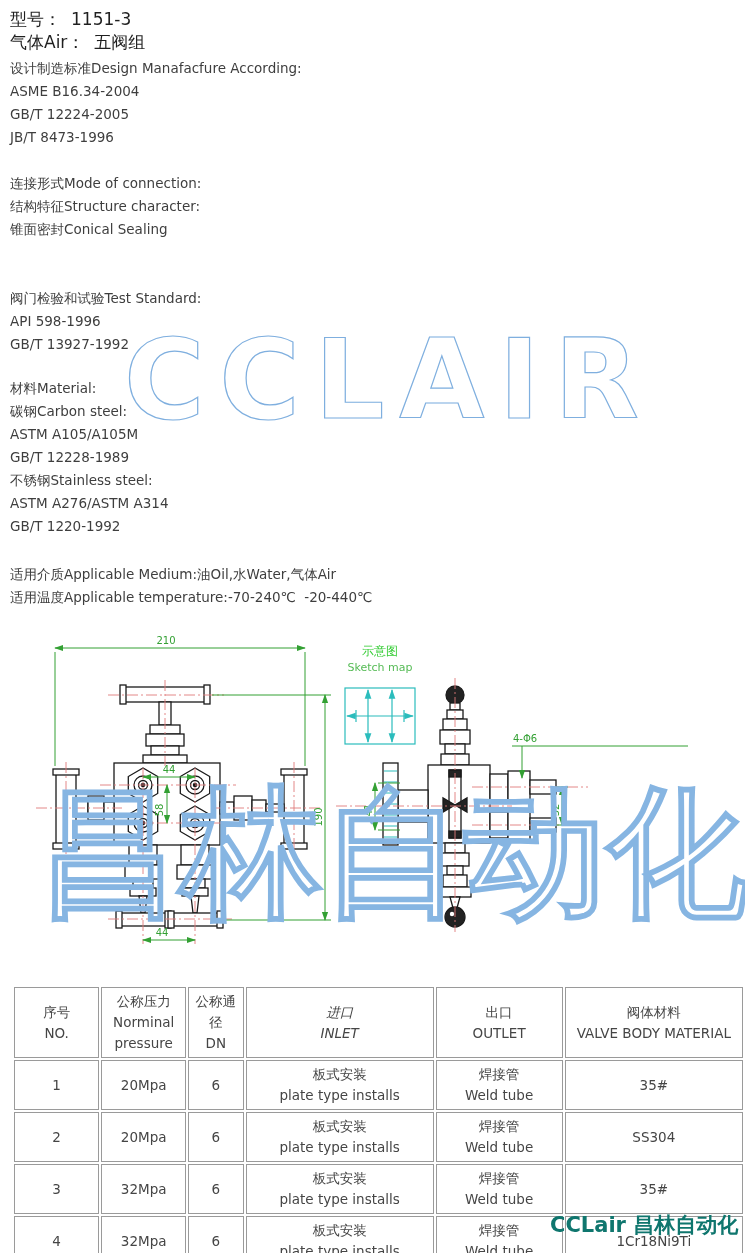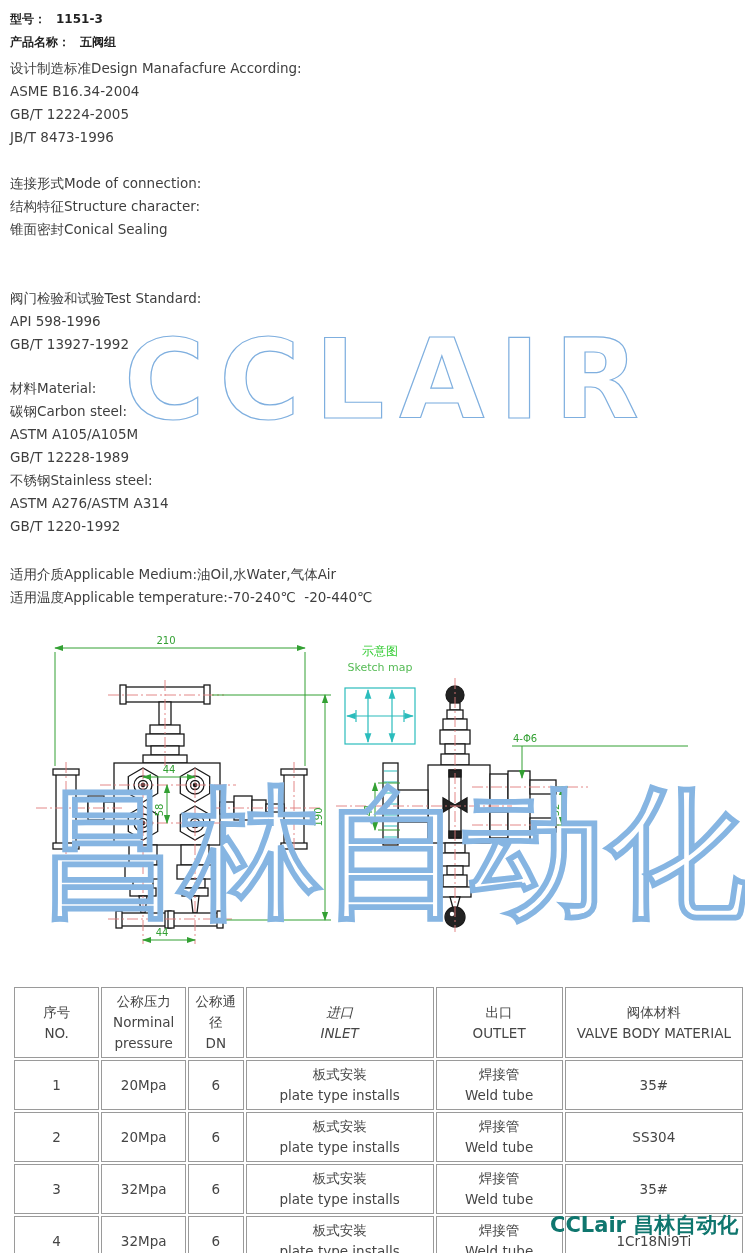--- a/index.html
+++ b/index.html
@@ -1,20 +1,20 @@
 <!DOCTYPE html>
 <html><head>
 <meta charset="utf-8">
 <style>
   * { margin:0; padding:0; box-sizing:border-box; }
   html,body { width:745px; height:1253px; background:#ffffff; overflow:hidden; position:relative;
     font-family:"DejaVu Sans","Liberation Sans",sans-serif; }
   .sec { position:absolute; left:10px; }
   .line { height:23px; line-height:23px; font-size:13.5px; color:#3e3e3e; white-space:pre; }
-  .line.bold { font-weight:bold; color:#1f1f1f; font-size:12px; }
+  .line.bold { font-weight:normal; color:#1f1f1f; font-size:17px; }
   .val { margin-left:10px; }
   
   #wm-upper { position:absolute; left:122px; top:320px; pointer-events:none; }
   #wm-corner { position:absolute; left:550px; top:1211px; font-size:21px; font-weight:bold;
     color:#0f766e; z-index:30; white-space:pre; }
   
   #drawing { position:absolute; left:0; top:630px; }
   
   #spec-table-wrap { position:absolute; left:12px; top:985px; }
   table.spec { border-collapse:separate; border-spacing:2px; }
@@ -23,21 +23,21 @@
   table.spec tr.hdr td { height:62px; }
   table.spec tr.data td { height:46px; }
   .c-no{width:90px;} .c-pr{width:86px;} .c-dn{width:58px;} .c-in{width:200px;font-style:italic;}
   .c-out{width:133px;} .c-mat{width:187px;}
 </style>
 </head>
 <body>
 
 <div class="sec" style="top:8px">
   <div class="line bold"><span>型号：</span><span class="val">1151-3</span></div>
-  <div class="line bold"><span>产品名称：</span><span class="val">五阀组</span></div>
+  <div class="line bold"><span>气体Air：</span><span class="val">五阀组</span></div>
 </div>
 
 <div class="sec" style="top:57px">
   <div class="line">设计制造标准Design Manafacfure According:</div>
   <div class="line">ASME B16.34-2004</div>
   <div class="line">GB/T 12224-2005</div>
   <div class="line">JB/T 8473-1996</div>
 </div>
 
 <div class="sec" style="top:172px">

